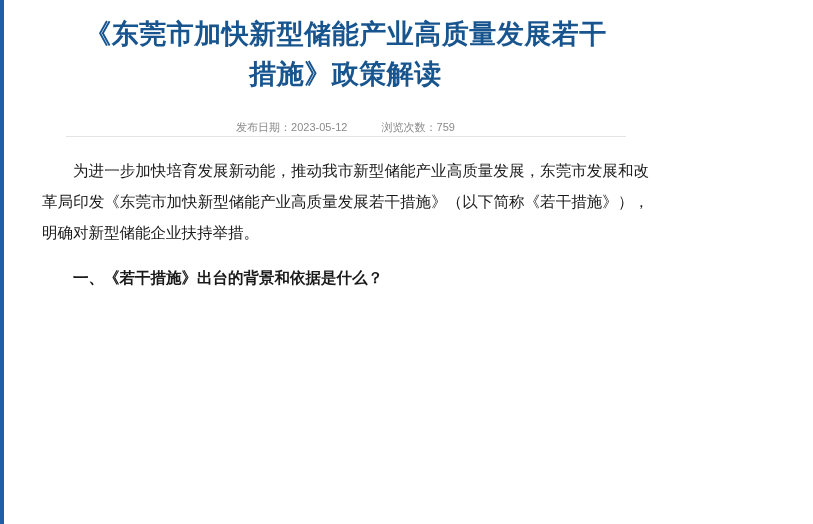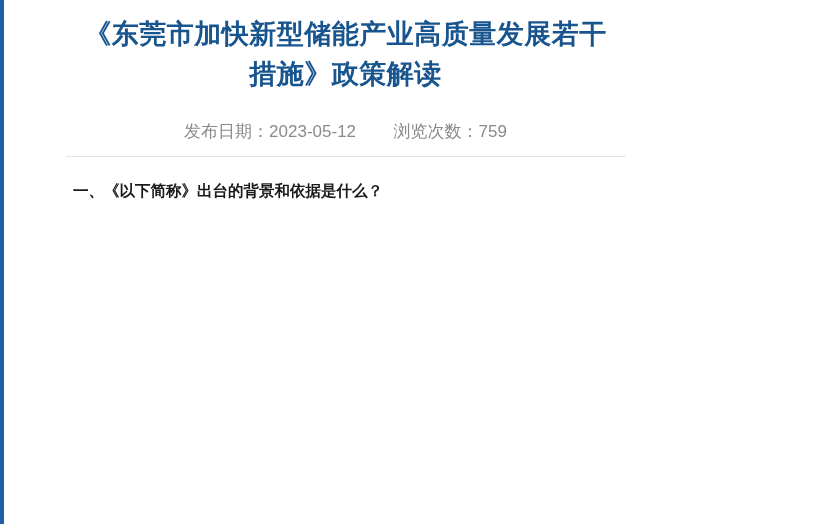--- a/index.html
+++ b/index.html
@@ -38,24 +38,24 @@
     font-size: 27px;
     line-height: 40px;
     font-weight: bold;
     color: #18558f;
     text-align: center;
     letter-spacing: 0.5px;
   }
   .meta {
     margin-top: 26px;
     text-align: center;
-    font-size: 17px;
+    font-size: 11px;
     color: #8a8a8a;
     position: relative;
-    padding-bottom: 14px;
+    padding-bottom: 2px;
   }
   .meta .meta-item {
     display: inline-block;
   }
   .meta .meta-gap {
     display: inline-block;
     width: 28px;
   }
   .meta-divider {
     position: absolute;
@@ -97,17 +97,18 @@
     <h1 class="doc-title">《东莞市加快新型储能产业高质量发展若干措施》政策解读</h1>
 
     <div class="meta">
       <span class="meta-item">发布日期：2023-05-12</span>
       <span class="meta-gap"></span>
       <span class="meta-item">浏览次数：759</span>
       <div class="meta-divider"></div>
     </div>
 
     <div class="body-text">
-      <p class="heading">一、《以下简称》出台的背景和依据是什么？</p>
+      <p class="para">为进一步加快培育发展新动能，推动我市新型储能产业高质量发展，东莞市发展和改革局印发《东莞市加快新型储能产业高质量发展若干措施》（以下简称《若干措施》），明确对新型储能企业扶持举措。</p>
+      <p class="heading">一、《若干措施》出台的背景和依据是什么？</p>
     </div>
 
   </div>
 </div>
 
 </body></html>

